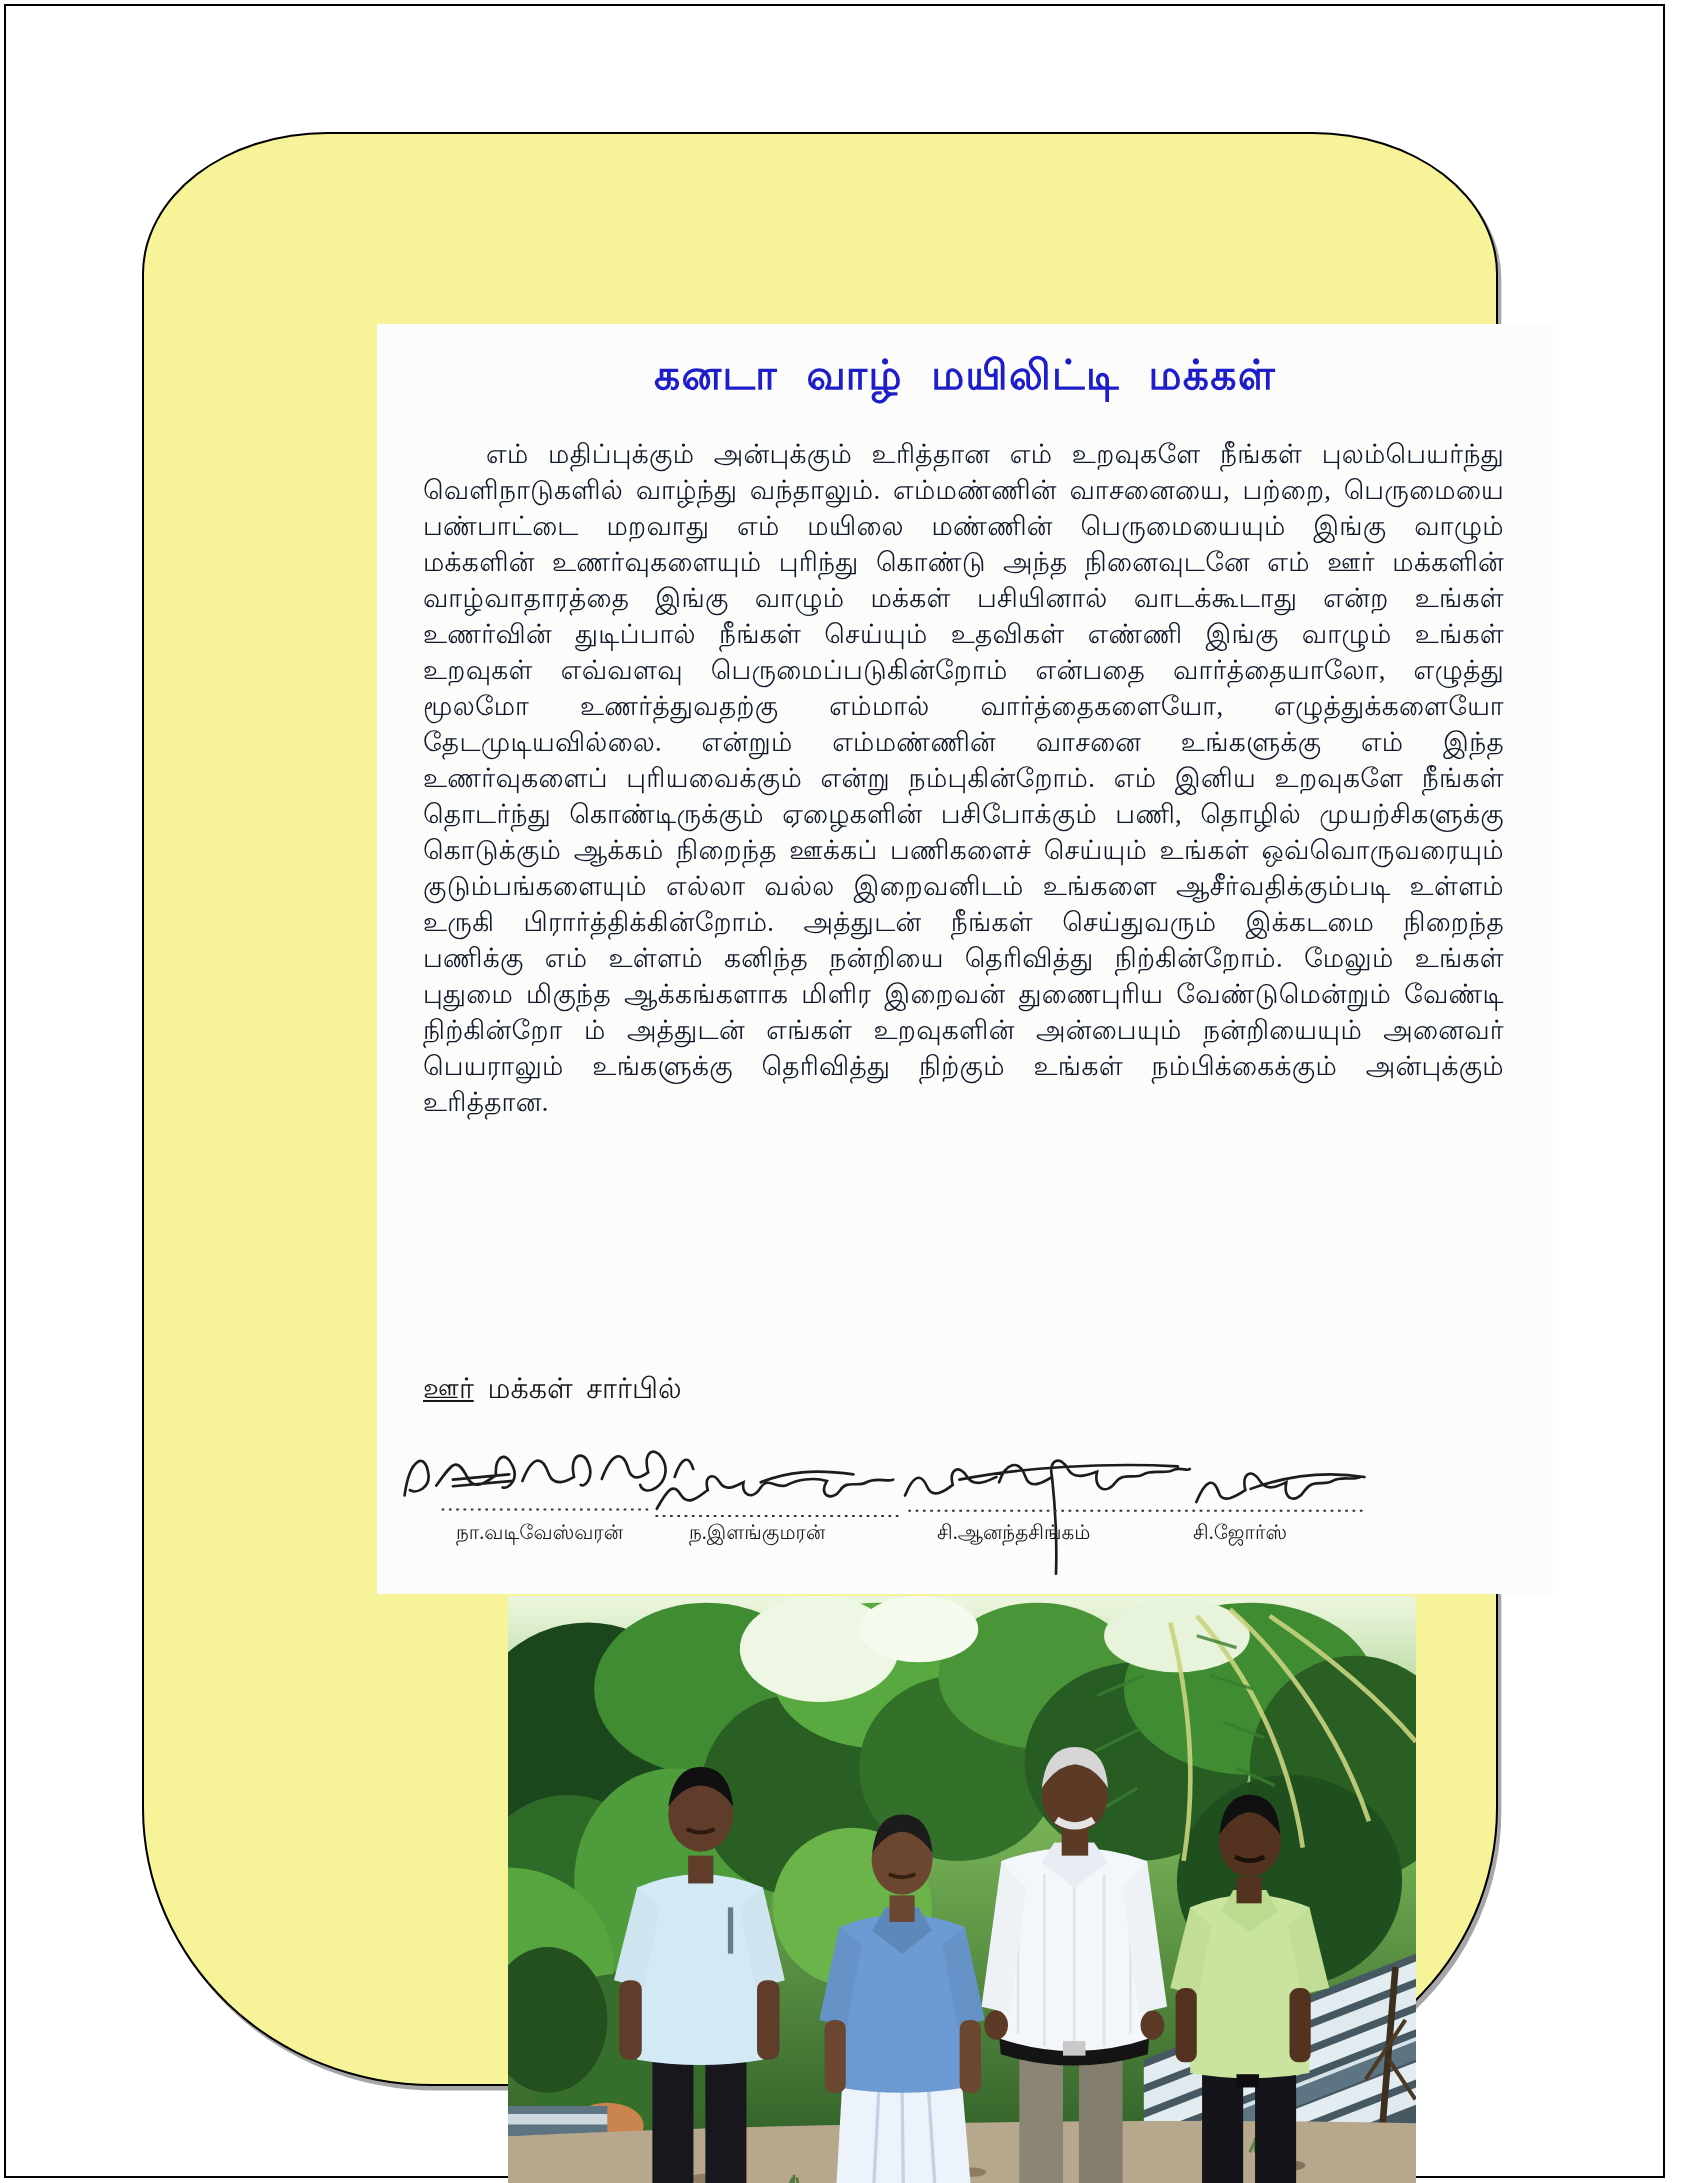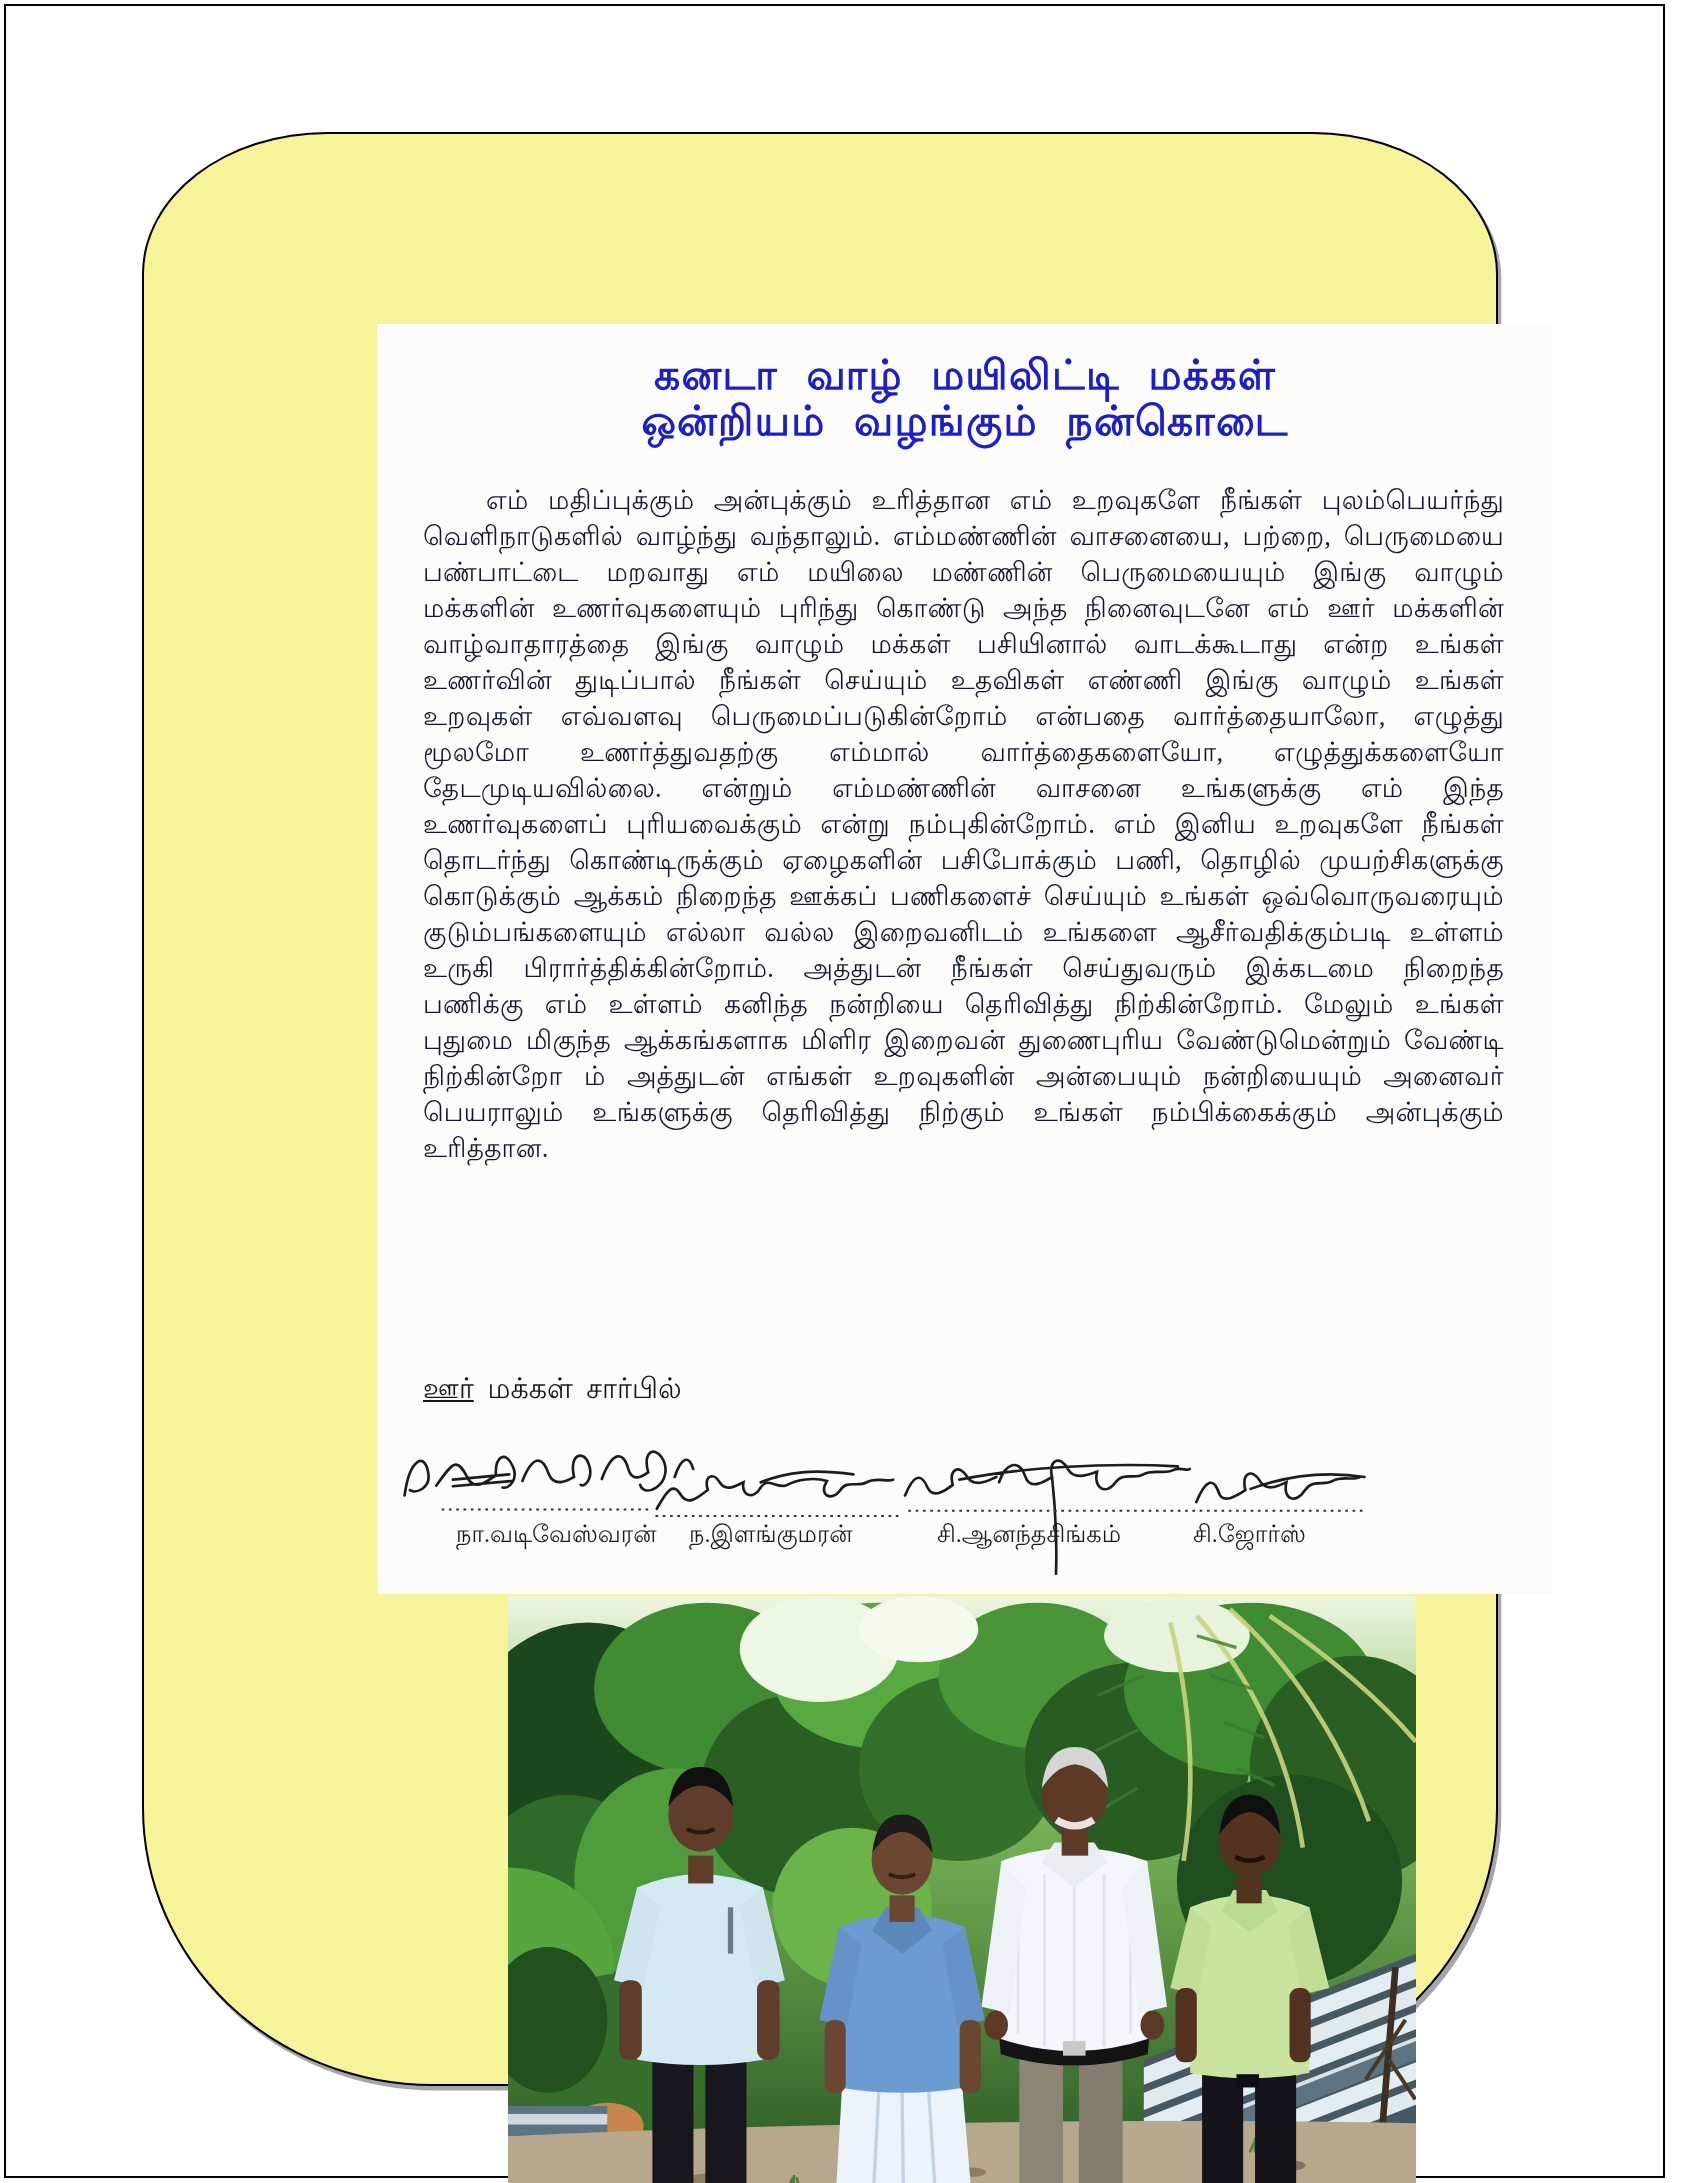--- a/index.html
+++ b/index.html
@@ -12,39 +12,38 @@
         box-shadow:3.3px 4.6px 0 rgba(0,0,0,0.35);}
   .letter{position:absolute;left:233px;top:190px;width:1176px;height:1270px;background:#fcfcfa;}
   .title{margin-top:28px;text-align:center;font-weight:bold;font-size:41px;line-height:46px;
          letter-spacing:1.3px;word-spacing:17px;}
   .body-text{margin:38px 49px 0 46px;font-size:26.5px;line-height:36px;color:#0f172a;
              text-align:justify;text-indent:63px;letter-spacing:0.3px;word-spacing:4px;
              max-height:854px;overflow:hidden;}
   .signoff{position:absolute;left:46px;top:1049px;font-size:28.5px;color:#151515;word-spacing:6.6px;text-align:right;}
   .signoff .u{text-decoration:underline;}
   .sig-svg{position:absolute;left:13.2px;top:1092px;}
-  .sig-names{position:absolute;left:0;top:1197px;width:100%;height:33px;font-size:24px;color:#1a1a1a;}
+  .sig-names{position:absolute;left:0;top:1197px;width:100%;height:33px;font-size:20px;color:#1a1a1a;}
   .sig-names span{position:absolute;white-space:nowrap;}
   .sig-name-1{left:79px;} .sig-name-2{left:312px;} .sig-name-3{left:560px;} .sig-name-4{left:816px;}
   .photo{position:absolute;left:364px;top:1462px;width:908px;height:614px;overflow:hidden;
          background:#2c5e26;}
   .photo svg{display:block;}
 </style>
 </head>
 <body>
 
 <div class="page">
   <div class="page-frame"></div>
 
   <div class="card">
     <div class="letter">
 
       <div class="title" style="color:#1d1dcb;">
         <div>கனடா வாழ் மயிலிட்டி மக்கள்</div>
-        <div>ஒன்றியம் வழங்கும் நன்கொடை</div>
       </div>
 
       <p class="body-text">எம் மதிப்புக்கும் அன்புக்கும் உரித்தான எம் உறவுகளே நீங்கள் புலம்பெயர்ந்து வெளிநாடுகளில் வாழ்ந்து வந்தாலும். எம்மண்ணின் வாசனையை, பற்றை, பெருமையை பண்பாட்டை மறவாது எம் மயிலை மண்ணின் பெருமையையும் இங்கு வாழும் மக்களின் உணர்வுகளையும் புரிந்து கொண்டு அந்த நினைவுடனே எம் ஊர் மக்களின் வாழ்வாதாரத்தை இங்கு வாழும் மக்கள் பசியினால் வாடக்கூடாது என்ற உங்கள் உணர்வின் துடிப்பால் நீங்கள் செய்யும் உதவிகள் எண்ணி இங்கு வாழும் உங்கள் உறவுகள் எவ்வளவு பெருமைப்படுகின்றோம் என்பதை வார்த்தையாலோ, எழுத்து மூலமோ உணர்த்துவதற்கு எம்மால் வார்த்தைகளையோ, எழுத்துக்களையோ தேடமுடியவில்லை. என்றும் எம்மண்ணின் வாசனை உங்களுக்கு எம் இந்த உணர்வுகளைப் புரியவைக்கும் என்று நம்புகின்றோம். எம் இனிய உறவுகளே நீங்கள் தொடர்ந்து கொண்டிருக்கும் ஏழைகளின் பசிபோக்கும் பணி, தொழில் முயற்சிகளுக்கு கொடுக்கும் ஆக்கம் நிறைந்த ஊக்கப் பணிகளைச் செய்யும் உங்கள் ஒவ்வொருவரையும் குடும்பங்களையும் எல்லா வல்ல இறைவனிடம் உங்களை ஆசீர்வதிக்கும்படி உள்ளம் உருகி பிரார்த்திக்கின்றோம். அத்துடன் நீங்கள் செய்துவரும் இக்கடமை நிறைந்த பணிக்கு எம் உள்ளம் கனிந்த நன்றியை தெரிவித்து நிற்கின்றோம். மேலும் உங்கள் புதுமை மிகுந்த ஆக்கங்களாக மிளிர இறைவன் துணைபுரிய வேண்டுமென்றும் வேண்டி நிற்கின்றோ ம் அத்துடன் எங்கள் உறவுகளின் அன்பையும் நன்றியையும் அனைவர் பெயராலும் உங்களுக்கு தெரிவித்து நிற்கும் உங்கள் நம்பிக்கைக்கும் அன்புக்கும் உரித்தான.</p>
 
       <div class="signoff">
         <span class="u">ஊர்</span><span> மக்கள் சார்பில்</span>
       </div>
 
       <svg class="sig-svg" width="1046" height="159" viewBox="0 0 1580 240">
         <g fill="none" stroke="#1c1c1c" stroke-width="4" stroke-linecap="round">

